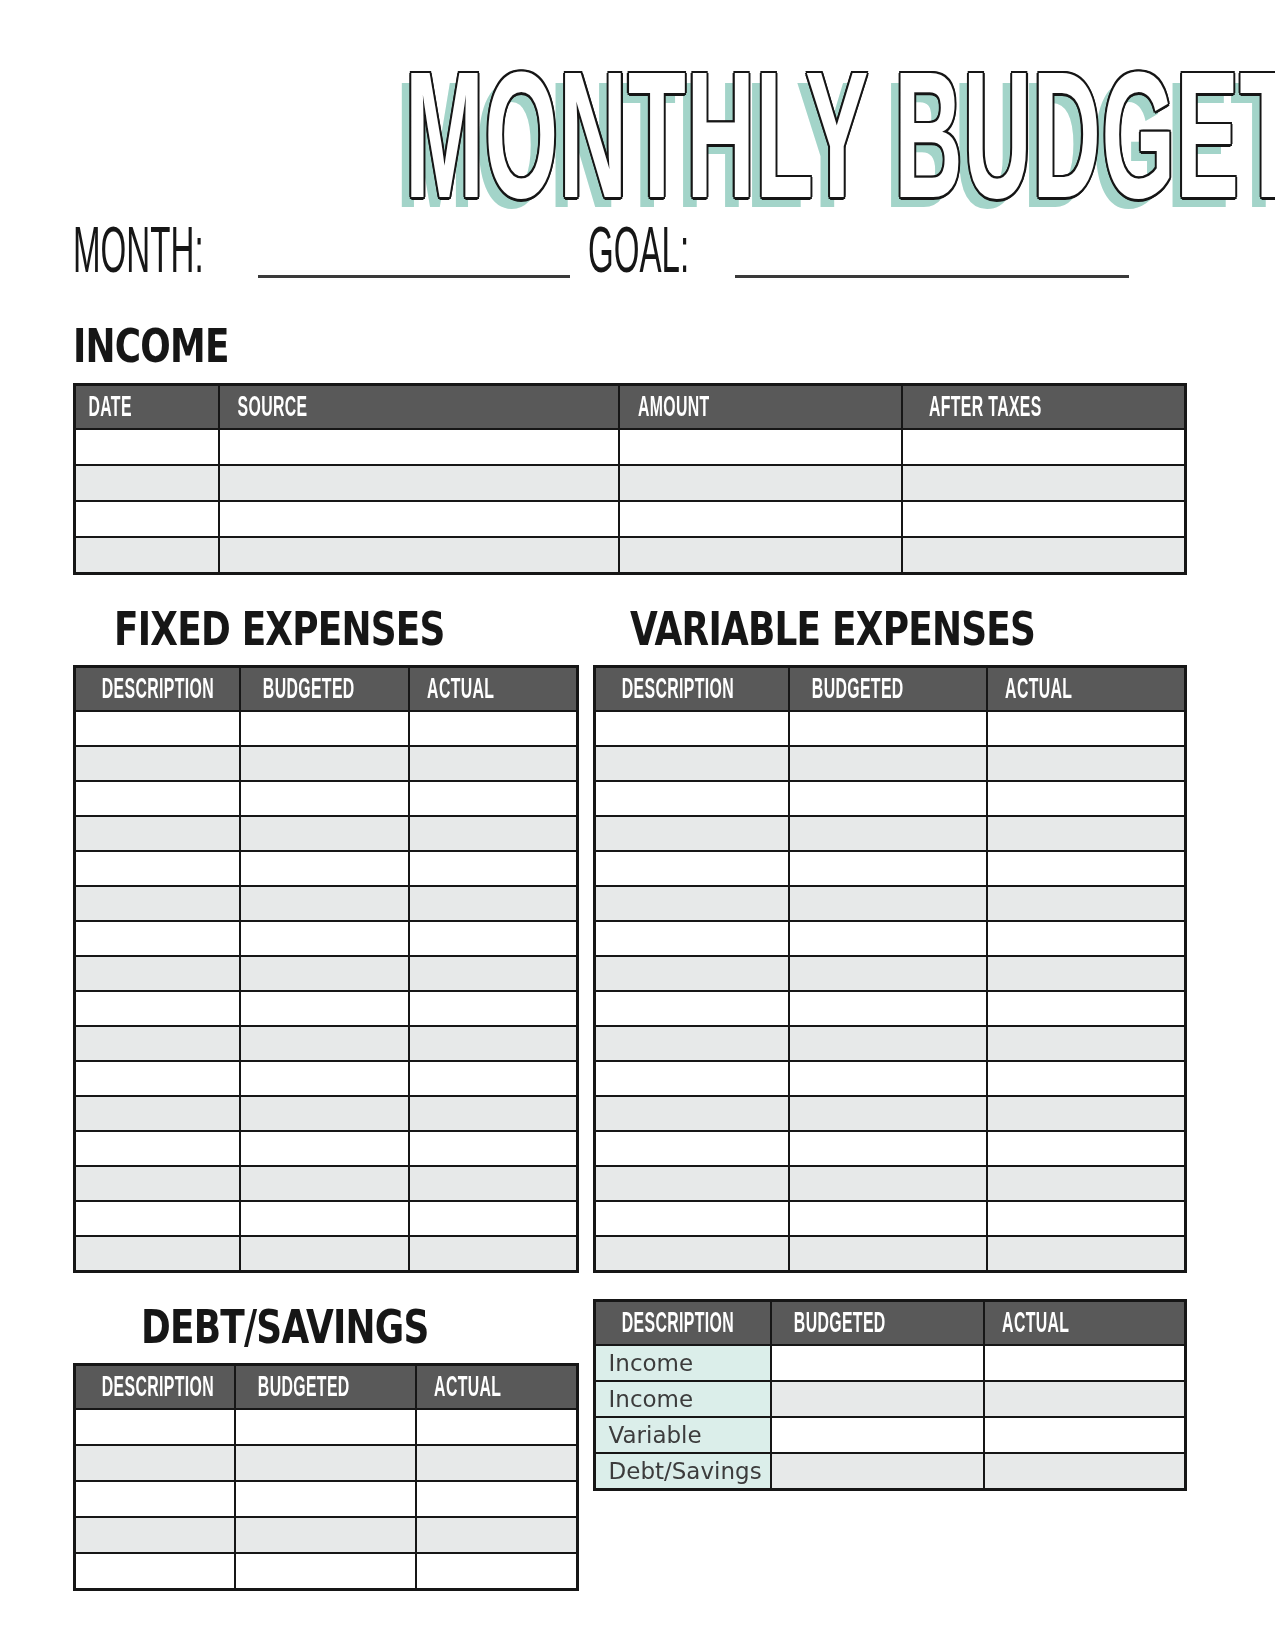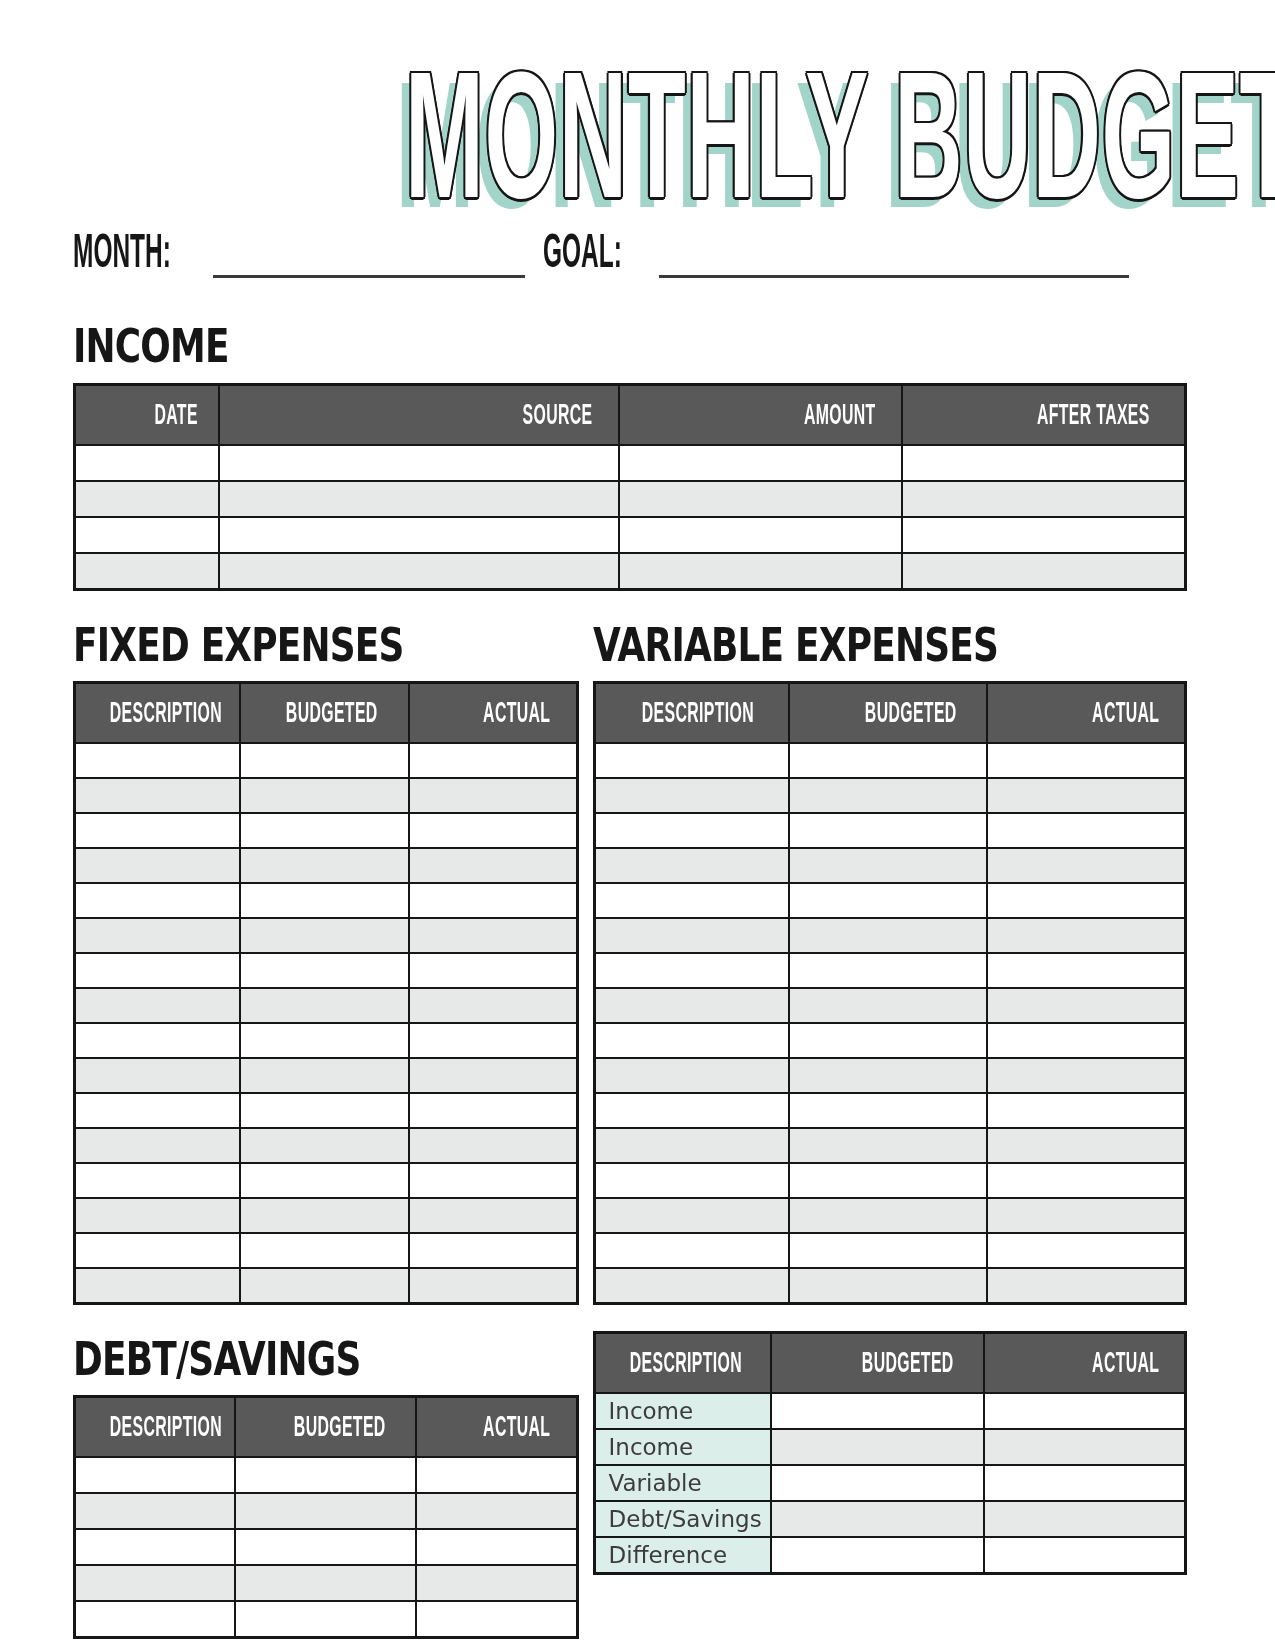--- a/index.html
+++ b/index.html
@@ -21,39 +21,39 @@
   .title-shadow { position:absolute; left:-15px; top:8px; color:var(--teal,#a3d4c9); }
   .title-main {
     position:relative; color:#ffffff;
     text-shadow:
       3.2px 0 #161616, -3.2px 0 #161616, 0 2px #161616, 0 -2px #161616,
       2.3px 1.5px #161616, -2.3px -1.5px #161616, 2.3px -1.5px #161616, -2.3px 1.5px #161616;
   }
 
   
   .fields-row { display:flex; align-items:flex-end; margin-top:26px; width:1056px; }
-  .field-label { font-size:34px; font-weight:bold; line-height:40px; white-space:nowrap; }
+  .field-label { font-size:46px; font-weight:normal; line-height:40px; white-space:nowrap; }
   .cond { display:inline-block; transform:scale(0.72,1.42); transform-origin:left bottom; }
   .field-line { border-bottom:3px solid #3a3a3a; height:10px; }
   .line-month { width:312px; margin-left:4px; }
   .goal-wrap { margin-left:18px; }
   .line-goal { flex:1; margin-left:6px; }
 
   
   .sec-hdg {
     font-family:"DejaVu Sans","Liberation Sans",sans-serif;
     font-size:46px; font-weight:bold; height:56px; line-height:56px; white-space:nowrap;
   }
   .sec-hdg > span { display:inline-block; transform:scale(0.78,1.02); transform-origin:left bottom; letter-spacing:-1px; }
   .income-section { margin-top:40px; }
   .income-section .sec-hdg { margin-bottom:9px; }
 
   
   table { border-collapse:collapse; width:100%; table-layout:fixed; border:3px solid #161616; }
-  th { background:var(--hdrgray,#595959); height:34px; padding:12px; text-align:right; border:2px solid #161616; }
+  th { background:var(--hdrgray,#595959); height:34px; padding:4px; text-align:left; border:2px solid #161616; }
   .hdr-txt {
     color:#ffffff; font-weight:bold; font-size:22px; white-space:nowrap;
     display:inline-block; transform:scale(0.72,1.35); letter-spacing:0.5px;
   }
   td { border:2px solid #161616; padding:0; background:#ffffff; }
   tr.zebra td { background:var(--rowgray,#e7e9e9); }
 
   .t-income td { height:34px; }
   .t-exp td    { height:33px; }
   .t-debt td, .t-totals td { height:34px; }
@@ -67,21 +67,21 @@
   .t-totals .label-cell { background:var(--cellteal,#dbeeea); }
   .cell-txt {
     font-family:"DejaVu Sans","Liberation Sans",sans-serif;
     font-size:23px; color:#3c3c3c; padding-left:13px; display:inline-block;
   }
 
   
   .two-col { display:flex; margin-top:26px; }
   .col-left  { width:557px; }
   .col-right { width:655px; margin-left:14px; }
-  .col-left .sec-hdg, .col-right .sec-hdg { margin-bottom:8px; }
+  .col-left .sec-hdg, .col-right .sec-hdg { margin-bottom:8px;text-align:center; }
 
   
   .footer { margin-top:20px; text-align:center; }
   .footer-txt {
     font-size:15px; color:#1d1d1d; white-space:nowrap;
     display:inline-block; transform:scale(0.88,1.22);
   }
 </style>
 </head>
 <body style="--teal: #a3d4c9; --hdrgray: #595959; --rowgray: #e7e9e9; --cellteal: #dbeeea;">
@@ -422,24 +422,19 @@
             <tr>
               <td class="label-cell"><span class="cell-txt">Variable</span></td>
               <td></td>
               <td></td>
             </tr>
             <tr class="zebra">
               <td class="label-cell"><span class="cell-txt">Debt/Savings</span></td>
               <td></td>
               <td></td>
             </tr>
-            <tr>
-              <td class="label-cell"><span class="cell-txt">Difference</span></td>
-              <td></td>
-              <td></td>
-            </tr>
           </tbody>
         </table>
     </div>
   </div>
 
 
 </div>
 
 </body></html>

